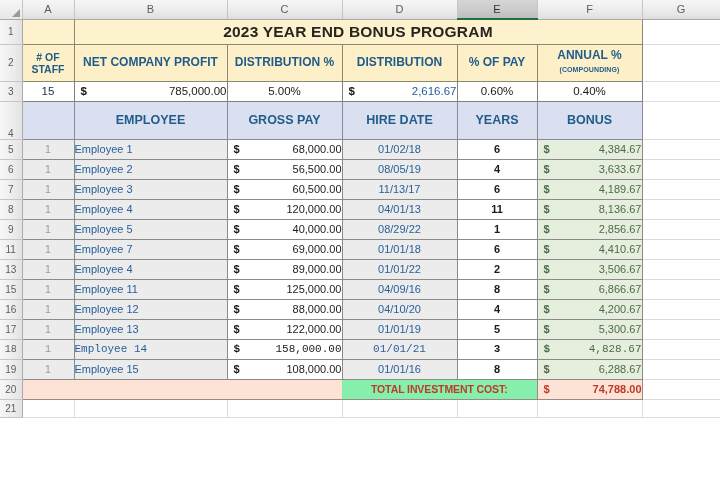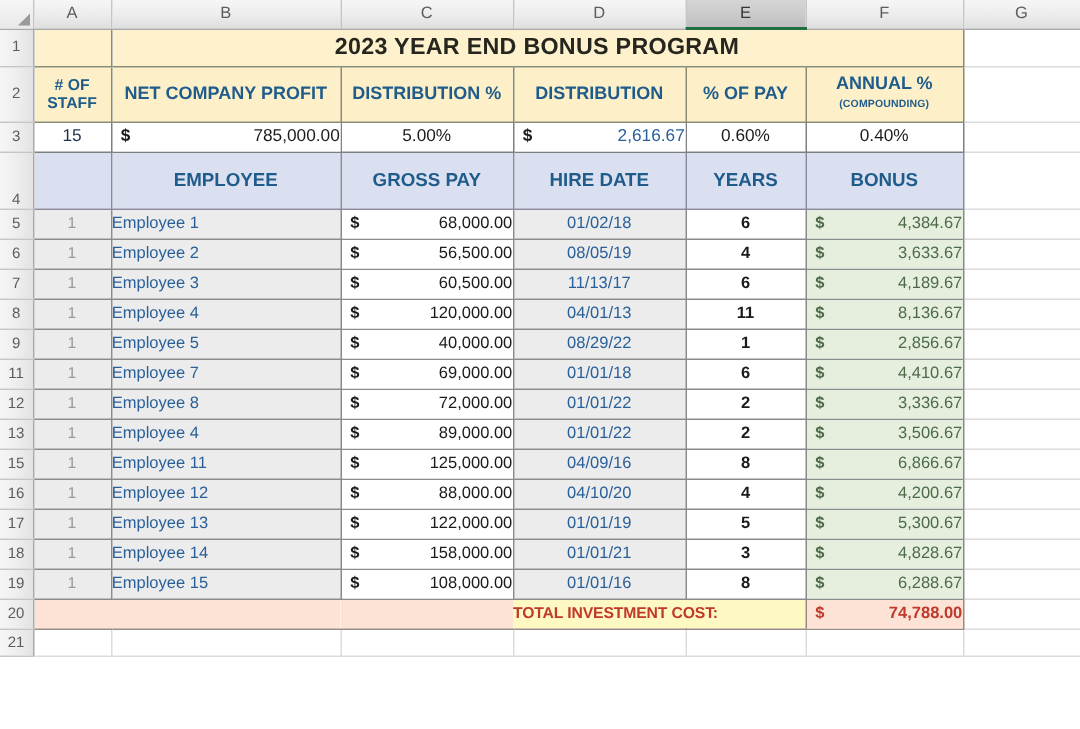--- a/index.html
+++ b/index.html
@@ -217,24 +217,24 @@
 
   
   .t-blank {
     background: #fce3d5;
     border-top: 1px solid #9a8a84;
     border-bottom: 1px solid #9a8a84;
     border-right: 0;
   }
   .t-blank.first { border-left: 1px solid #9a8a84; }
   .t-label {
-    background: #fef9c3;
+    background: #86efac;
     border-top: 1px solid #9a8a84;
     border-bottom: 1px solid #9a8a84;
-    text-align: left;
+    text-align: center;
     vertical-align: middle;
     font-size: 10.5px;
     font-weight: bold;
     color: #c0392b;
     padding-right: 4px;
     letter-spacing: -0.1px;
   }
   .t-val {
     background: #fce3d5;
     border: 1px solid #9a8a84;
@@ -390,30 +390,20 @@
           <td class="rowhdr mid">11</td>
           <td class="d-num">1</td>
           <td class="d-name">Employee 7</td>
           <td class="d-pay money"><span class="sym">$</span><span>69,000.00</span></td>
           <td class="d-date">01/01/18</td>
           <td class="d-years">6</td>
           <td class="d-bonus money"><span class="sym">$</span><span>4,410.67</span></td>
           <td class="e-cell"></td>
         </tr>
         <tr style="height: 20px;">
-          <td class="rowhdr mid">12</td>
-          <td class="d-num">1</td>
-          <td class="d-name">Employee 8</td>
-          <td class="d-pay money"><span class="sym">$</span><span>72,000.00</span></td>
-          <td class="d-date">01/01/22</td>
-          <td class="d-years">2</td>
-          <td class="d-bonus money"><span class="sym">$</span><span>3,336.67</span></td>
-          <td class="e-cell"></td>
-        </tr>
-        <tr style="height: 20px;">
           <td class="rowhdr mid">13</td>
           <td class="d-num">1</td>
           <td class="d-name">Employee 4</td>
           <td class="d-pay money"><span class="sym">$</span><span>89,000.00</span></td>
           <td class="d-date">01/01/22</td>
           <td class="d-years">2</td>
           <td class="d-bonus money"><span class="sym">$</span><span>3,506.67</span></td>
           <td class="e-cell"></td>
         </tr>
         <tr style="height: 20px;">
@@ -439,21 +429,21 @@
         <tr style="height: 20px;">
           <td class="rowhdr mid">17</td>
           <td class="d-num">1</td>
           <td class="d-name">Employee 13</td>
           <td class="d-pay money"><span class="sym">$</span><span>122,000.00</span></td>
           <td class="d-date">01/01/19</td>
           <td class="d-years">5</td>
           <td class="d-bonus money"><span class="sym">$</span><span>5,300.67</span></td>
           <td class="e-cell"></td>
         </tr>
-        <tr style="height: 20px;">
+        <tr style="height: 20px; font-family: Liberation Mono, monospace;">
           <td class="rowhdr mid">18</td>
           <td class="d-num">1</td>
           <td class="d-name">Employee 14</td>
           <td class="d-pay money"><span class="sym">$</span><span>158,000.00</span></td>
           <td class="d-date">01/01/21</td>
           <td class="d-years">3</td>
           <td class="d-bonus money"><span class="sym">$</span><span>4,828.67</span></td>
           <td class="e-cell"></td>
         </tr>
         <tr style="height: 20px;">

